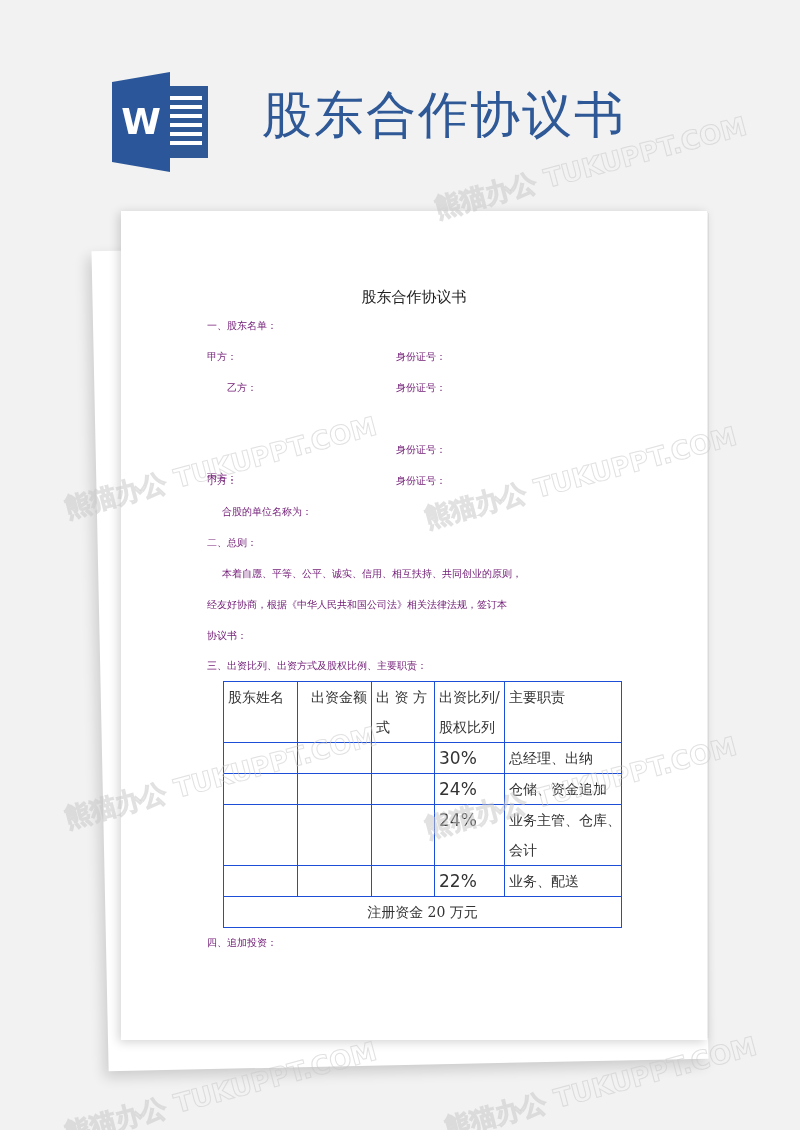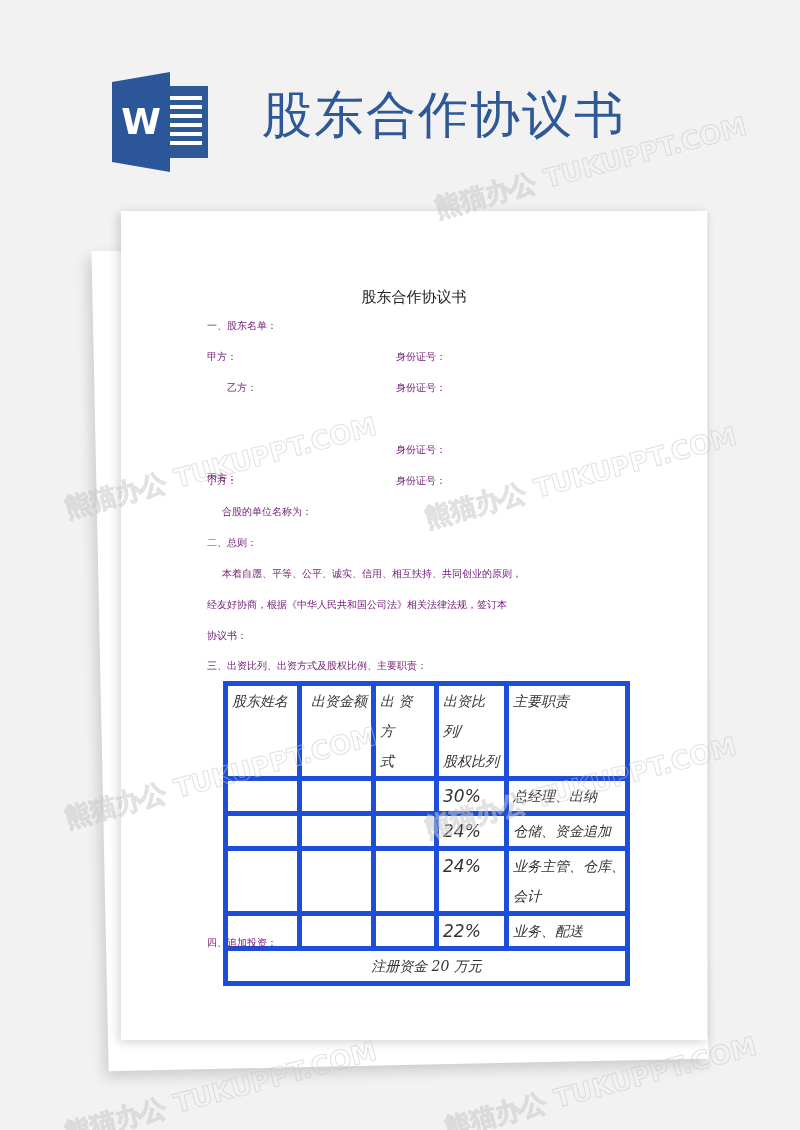--- a/index.html
+++ b/index.html
@@ -31,21 +31,21 @@
     background: #fbfbfb; border-right: 1px solid #e4e4e4;
   }
   .page {
     position: absolute; left: 121px; top: 211px; width: 586px; height: 829px;
     background: #fff; box-shadow: -2px 2px 10px rgba(0,0,0,0.18);
   }
   .doc { position: absolute; left: 0; top: 0; width: 586px; font-size: 14px; }
   .doc-title { position: absolute; left: 0; width: 586px; top: 77px; text-align: center; font-size: 15px; color: #222; }
   .line { position: absolute; font-size: 10px; color: #701a75; white-space: nowrap; }
   .tbl { position: absolute; left: 102px; top: 470px; border-collapse: collapse; font-size: 14px; color: #333; }
-  .tbl td { border: 5px solid #1d4ed8; vertical-align: top; padding: 0 4px; line-height: 30px; font-style: italic; }
+  .tbl td { border: 1px solid #1d4ed8; vertical-align: top; padding: 0 4px; line-height: 30px; }
   .num { font-family: "DejaVu Sans", "Liberation Sans", sans-serif; font-size: 17px; }
 </style>
 </head>
 <body>
 
 <div class="header">
   <svg class="word-icon" viewBox="0 0 100 100">
     <rect x="44" y="14" width="52" height="72" fill="#2e5896"></rect>
     <g fill="#ffffff">
       <rect x="58" y="24" width="32" height="4"></rect>

